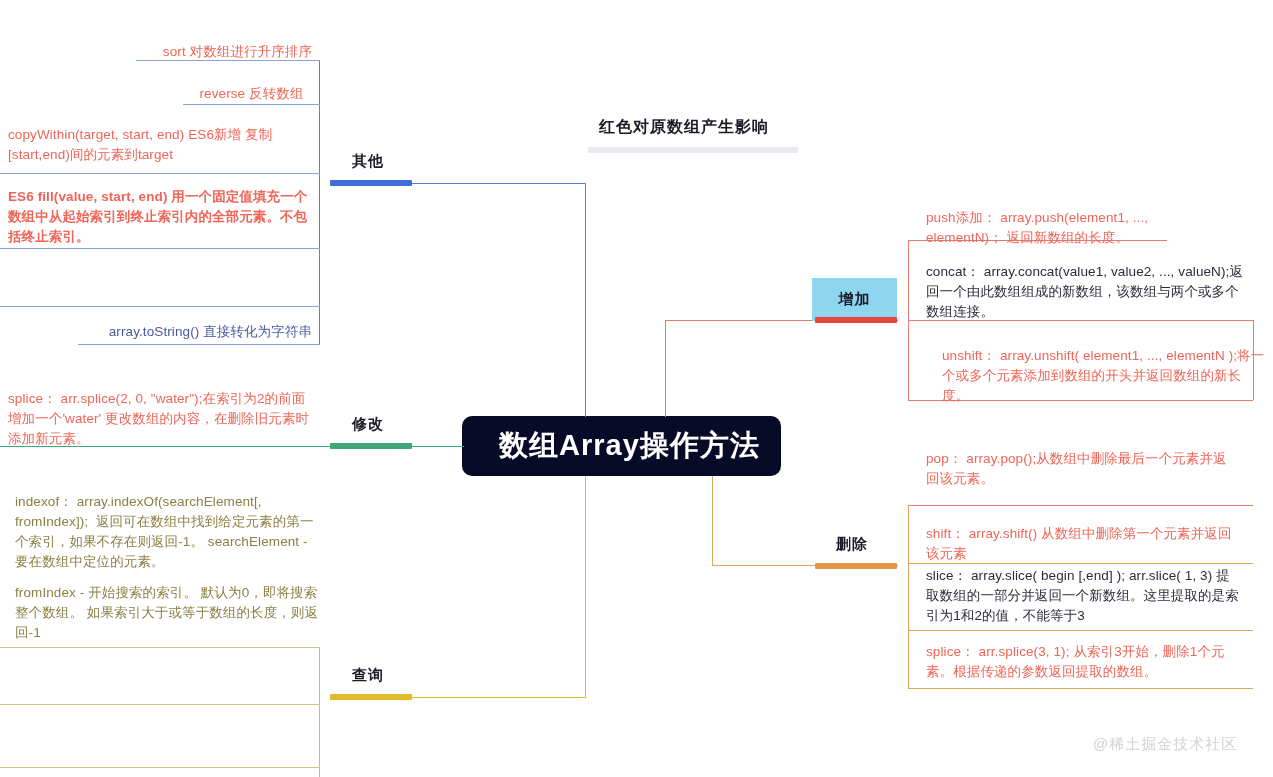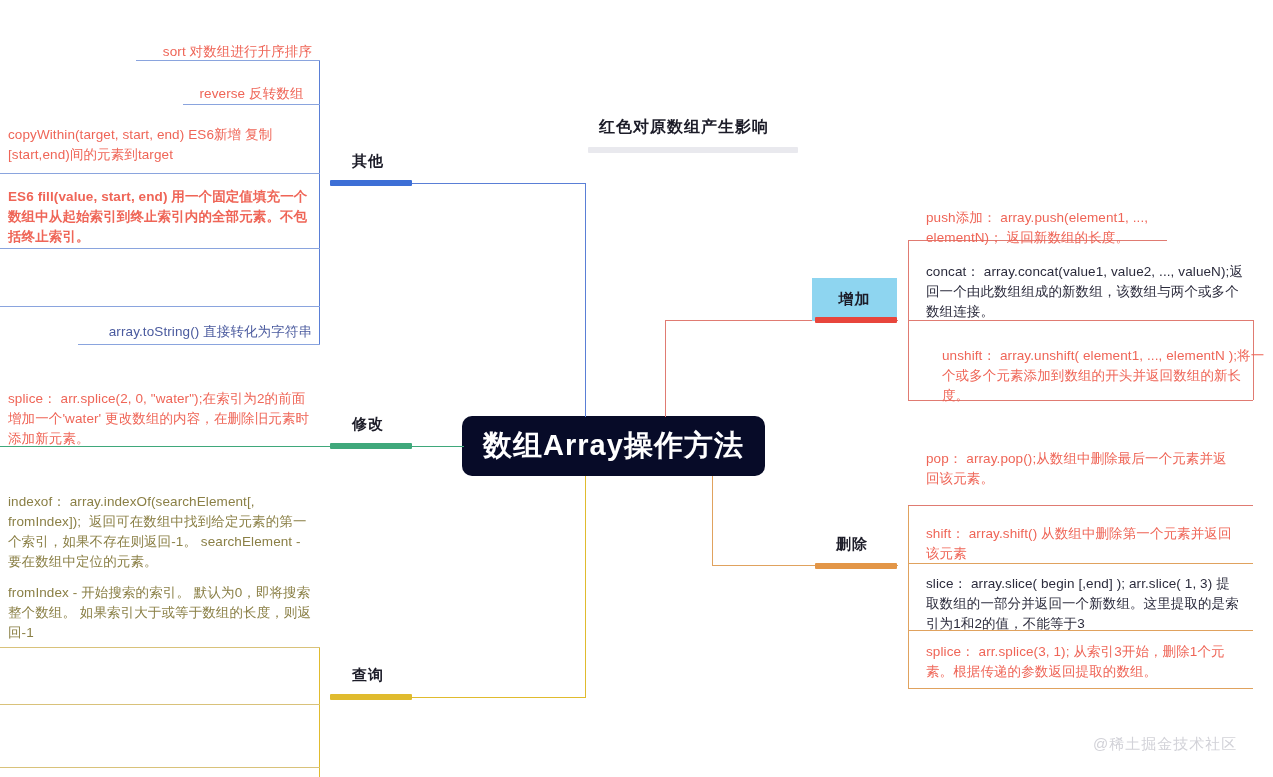--- a/index.html
+++ b/index.html
@@ -17,21 +17,21 @@
     position:absolute;
     box-sizing:border-box;
     font-size:13.5px;
     line-height:20px;
     padding:6px 8px 8px 8px;
     white-space:pre-wrap;
     letter-spacing:0.1px;
   }
   .red{color:#ef6557;}
   .dark{color:#2b2b3c;}
-  .olive{color:#8a7f45;}
+  .olive{color:#8a7f45;margin-left:7px;}
   .navy{color:#4a5a9e;}
 
   
   .topic{
     position:absolute;
     font-size:15px;
     font-weight:bold;
     color:#1c1c28;
     letter-spacing:1px;
   }
@@ -81,21 +81,21 @@
   }
 </style>
 </head>
 <body>
 
 <div class="canvas">
 
   <div class="ptitle" style="left:599px;top:117px;">红色对原数组产生影响</div>
   <div class="ptitle-bar" style="left:588px;top:147px;width:210px;"></div>
 
-  <div class="central" style="left:462px;top:416px;width:303px;height:60px;">数组Array操作方法</div>
+  <div class="central" style="left:462px;top:416px;width:303px;height:60px;padding-left:16px;">数组Array操作方法</div>
 
   <div class="h" style="left:412px;top:183px;width:174px;background:#5a7fd6;"></div>
   <div class="v" style="left:585px;top:183px;height:234px;background:#5a7fd6;"></div>
 
   <div class="v" style="left:319px;top:60px;height:123px;background:#5a7fd6;"></div>
   <div class="v" style="left:319px;top:183px;height:161px;background:#5a7fd6;"></div>
   <div class="h" style="left:330px;top:183px;width:82px;background:#5a7fd6;"></div>
 
   <div class="topic" style="left:352px;top:152px;">其他</div>
   <div class="topic-underline" style="left:330px;top:180px;width:82px;background:#3d6fd6;"></div>
@@ -170,19 +170,19 @@
   <div class="v" style="left:908px;top:505px;height:183px;background:#e0a25e;"></div>
   <div class="h" style="left:908px;top:505px;width:345px;background:#e07b72;"></div>
   <div class="h" style="left:908px;top:563px;width:345px;background:#e0a25e;"></div>
   <div class="h" style="left:908px;top:630px;width:345px;background:#e0a25e;"></div>
   <div class="h" style="left:908px;top:688px;width:345px;background:#e0a25e;"></div>
 
   <div class="leaf red" style="left:918px;top:443px;width:330px;">pop： array.pop();从数组中删除最后一个元素并返回该元素。</div>
 
   <div class="leaf red" style="left:918px;top:518px;width:330px;">shift： array.shift() 从数组中删除第一个元素并返回该元素</div>
 
-  <div class="leaf dark" style="left:918px;top:560px;width:330px;margin-top:8px;">slice： array.slice( begin [,end] ); arr.slice( 1, 3) 提取数组的一部分并返回一个新数组。这里提取的是索引为1和2的值，不能等于3</div>
+  <div class="leaf dark" style="left:918px;top:560px;width:330px;">slice： array.slice( begin [,end] ); arr.slice( 1, 3) 提取数组的一部分并返回一个新数组。这里提取的是索引为1和2的值，不能等于3</div>
 
   <div class="leaf red" style="left:918px;top:636px;width:330px;">splice： arr.splice(3, 1); 从索引3开始，删除1个元素。根据传递的参数返回提取的数组。</div>
 
   <div class="watermark" style="left:1093px;top:735px;">@稀土掘金技术社区</div>
 
 </div>
 
 </body></html>

